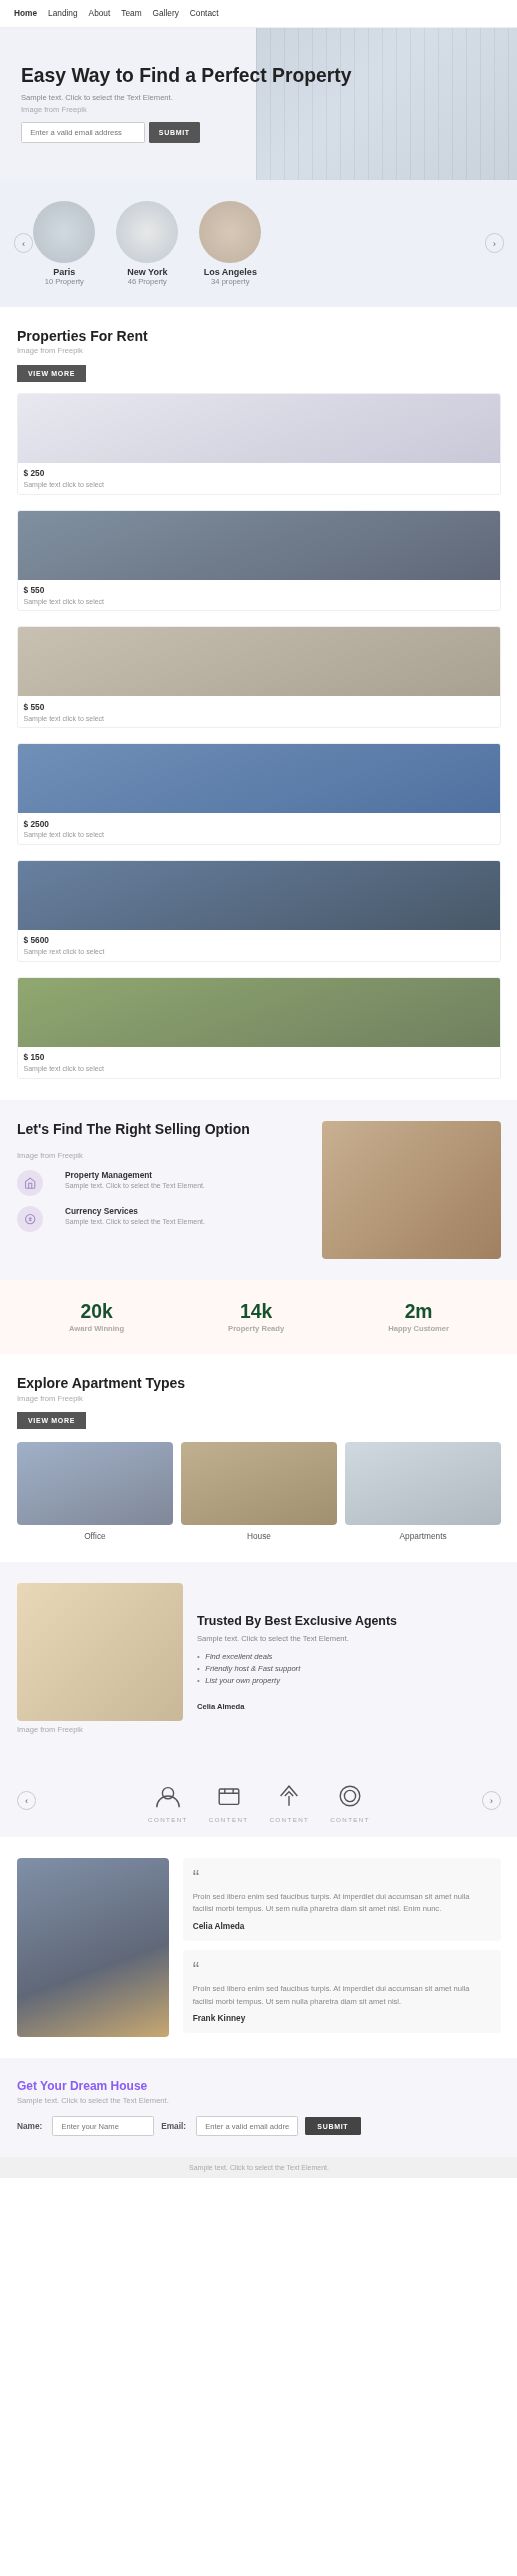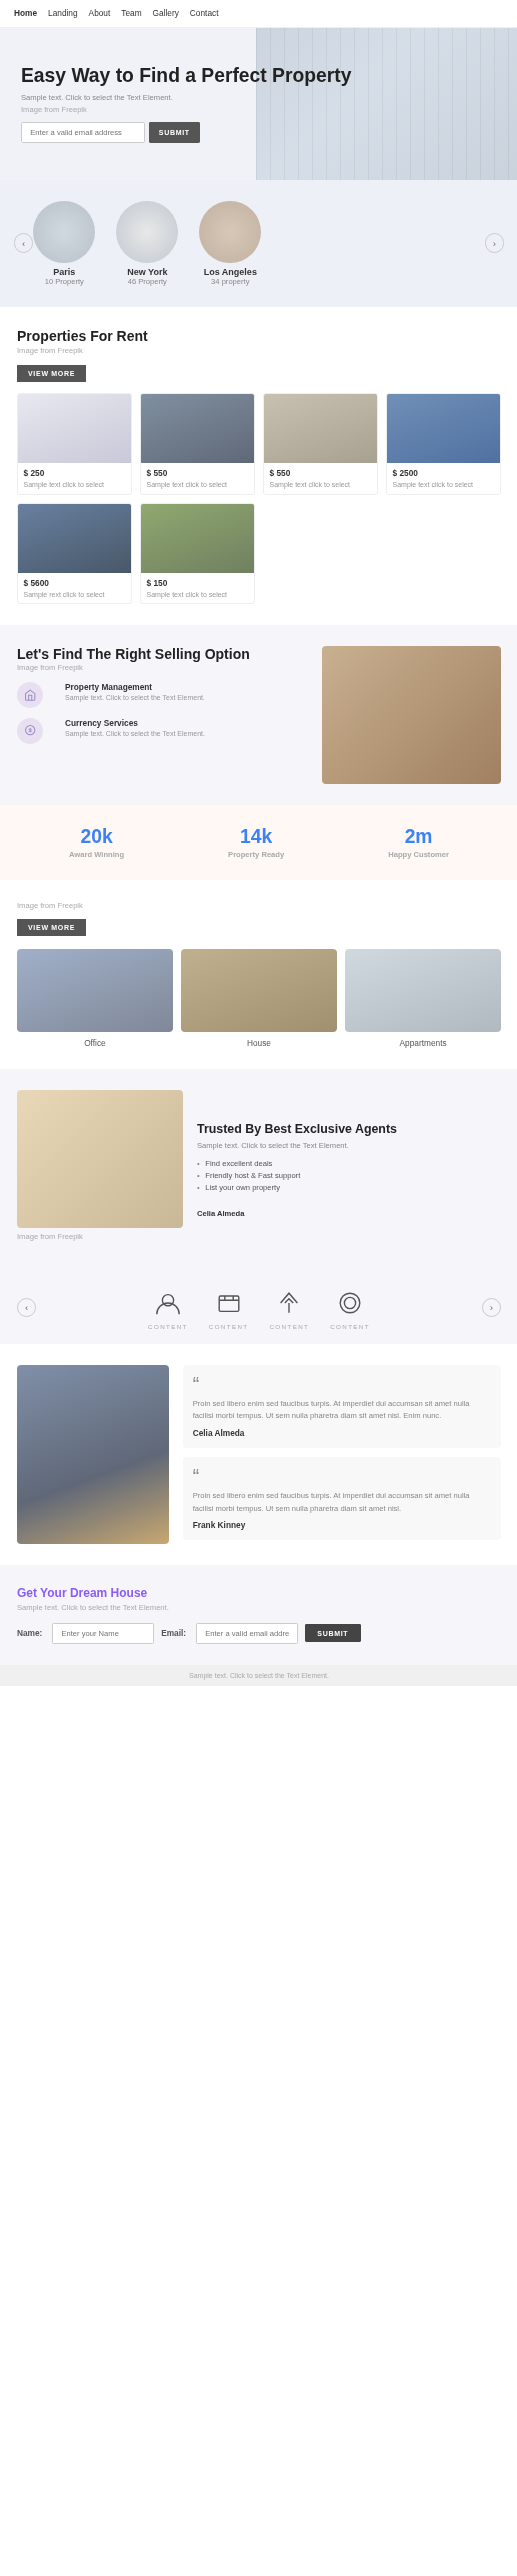--- a/index.html
+++ b/index.html
@@ -33,68 +33,68 @@
     .city-img.newyork { background: radial-gradient(circle, #e8e8e8, #c0c8d0); }
     .city-img.losangeles { background: radial-gradient(circle, #d8c8b8, #c0b0a0); }
     .city-name { font-size: 9px; font-weight: 600; color: #333; }
     .city-count { font-size: 7.6px; color: #888; }
 
     
     .section { padding: 21px 17px; }
     .section h2 { font-size: 14px; font-weight: 700; color: #222; margin-bottom: 2.8px; }
     .view-more-btn { background: #555; color: #fff; border: none; padding: 4.8px 11px; font-size: 7px; font-weight: 700; cursor: pointer; margin-bottom: 11px; letter-spacing: 0.7px; }
 
-    .property-grid { display: grid; grid-template-columns: repeat(4, 1fr); gap: 8px; }
+    .property-grid { display: grid; grid-template-columns: repeat(1, 1fr); gap: 15px; }
     .property-card { border: 0.7px solid #eee; border-radius: 2.8px; overflow: hidden; cursor: pointer; }
     .property-card-img { height: 69px; background: #ccc; }
     .prop-img-1 { background: linear-gradient(160deg, #e8e8f0 0%, #c8c8d8 100%); }
     .prop-img-2 { background: linear-gradient(160deg, #8090a0 0%, #606878 100%); }
     .prop-img-3 { background: linear-gradient(160deg, #c8c0b0 0%, #a8a090 100%); }
     .prop-img-4 { background: linear-gradient(160deg, #7090b8 0%, #5070a0 100%); }
     .prop-img-5 { background: linear-gradient(160deg, #6880a0 0%, #485868 100%); }
     .prop-img-6 { background: linear-gradient(160deg, #90a870 0%, #708060 100%); }
     .property-card-body { padding: 5.5px; }
     .property-price { font-size: 8.3px; font-weight: 700; color: #333; margin-bottom: 2.8px; }
     .property-desc { font-size: 7px; color: #999; }
 
     
     .selling { background: #f5f5fa; padding: 21px 17px; display: flex; gap: 14px; align-items: stretch; }
     .selling-left { flex: 1; }
-    .selling-left h2 { font-size: 14px; font-weight: 700; color: #222; line-height: 1.2; margin-bottom: 0; }
+    .selling-left h2 { font-size: 14px; font-weight: 700; color: #222; line-height: 1.2; margin-bottom: 14px; }
     .service-item { display: flex; gap: 22px; align-items: flex-start; margin-bottom: 9.7px; }
     .service-icon { width: 26px; height: 26px; border-radius: 50%; background: #e8e0f0; display: flex; align-items: center; justify-content: center; flex-shrink: 0; }
     .service-icon svg { width: 12.4px; height: 12.4px; }
     .service-text h4 { font-size: 8.3px; font-weight: 700; color: #333; margin-bottom: 1.4px; }
     .service-text p { font-size: 7px; color: #999; line-height: 1.4; }
     .selling-right { width: 179px; border-radius: 4.1px; overflow: hidden; background: #c8b8a0; }
     .keys-img { width: 100%; height: 100%; background: linear-gradient(135deg, #c8b090, #a08060); min-height: 138px; }
 
     
     .stats { background: #fff8f5; padding: 21px 17px; display: flex; justify-content: space-around; text-align: center; }
-    .stat-value { font-size: 19.3px; font-weight: 700; color: #3b82f6; }
+    .stat-value { font-size: 19.3px; font-weight: 700; color: #14532d; }
     .stat-label { font-size: 7.6px; color: #aaa; margin-top: 1.4px; font-weight: bold; }
 
     
     .explore { padding: 21px 17px; }
     .explore h2 { font-size: 14px; font-weight: 700; color: #222; margin-bottom: 2.8px; }
     .apt-grid { display: grid; grid-template-columns: repeat(3, 1fr); gap: 8.3px; margin-top: 2px; }
     .apt-card { text-align: center; }
     .apt-img { height: 83px; border-radius: 4.1px; background: #ccc; margin-bottom: 5.5px; }
     .apt-img.office { background: linear-gradient(160deg, #a0b0c8 0%, #808898 100%); }
     .apt-img.house { background: linear-gradient(160deg, #c0b090 0%, #a09070 100%); }
     .apt-img.apartments { background: linear-gradient(160deg, #d0d8e0 0%, #b0b8c0 100%); }
     .apt-name { font-size: 8.3px; color: #555; font-weight: 500; }
 
     
     .trusted { background: #f5f5fa; padding: 21px 17px; display: flex; gap: 14px; align-items: center; }
     .trusted-img { width: 166px; flex-shrink: 0; }
     .trusted-img-inner { width: 100%; height: 138px; background: linear-gradient(135deg, #e8d8b8, #c8b898); border-radius: 4.1px; }
     .trusted-text h2 { font-size: 12.4px; font-weight: 700; color: #222; margin-bottom: 4.1px; }
     .trusted-text p { font-size: 7.6px; color: #888; margin-bottom: 7px; line-height: 1.5; }
-    .trusted-list { list-style: none; margin-bottom: 16px; }
+    .trusted-list { list-style: none; margin-bottom: 16px; font-style: italic; }
     .trusted-list li { font-size: 7.6px; color: #555; padding: 1.4px 0; padding-left: 8.3px; position: relative; }
     .trusted-list li::before { content: '•'; position: absolute; left: 0; color: #888; }
     .trusted-author { font-size: 7.6px; color: #888; margin-top: 4.1px; }
     .trusted-author strong { color: #333; display: block; }
 
     
     .logos { background: #f5f5fa; padding: 14px 17px; display: flex; align-items: center; justify-content: center; gap: 0; }
     .logos-arrow { background: none; border: 0.7px solid #ccc; width: 19.3px; height: 19.3px; border-radius: 50%; cursor: pointer; font-size: 9.7px; color: #666; display: flex; align-items: center; justify-content: center; }
     .logos-list { display: flex; gap: 21px; flex: 1; justify-content: center; align-items: center; }
     .logo-item { text-align: center; }
@@ -274,20 +274,21 @@
     <div class="stat-value">14k</div>
     <div class="stat-label">Property Ready</div>
   </div>
   <div class="stat-item">
     <div class="stat-value">2m</div>
     <div class="stat-label">Happy Customer</div>
   </div>
 </section>
 
 <section class="explore">
+  <h2>Explore Apartment Types</h2>
   <div class="freepik-note">Image from Freepik</div>
   <button class="view-more-btn">VIEW MORE</button>
   <div class="apt-grid">
     <div class="apt-card">
       <div class="apt-img office"></div>
       <div class="apt-name">Office</div>
     </div>
     <div class="apt-card">
       <div class="apt-img house"></div>
       <div class="apt-name">House</div>

